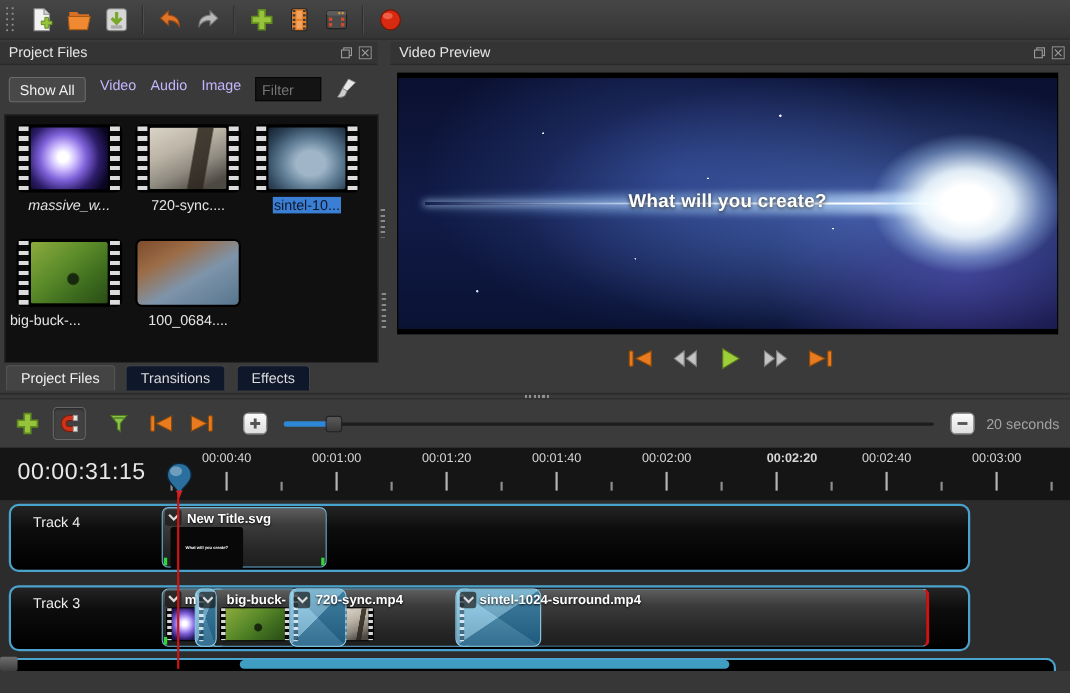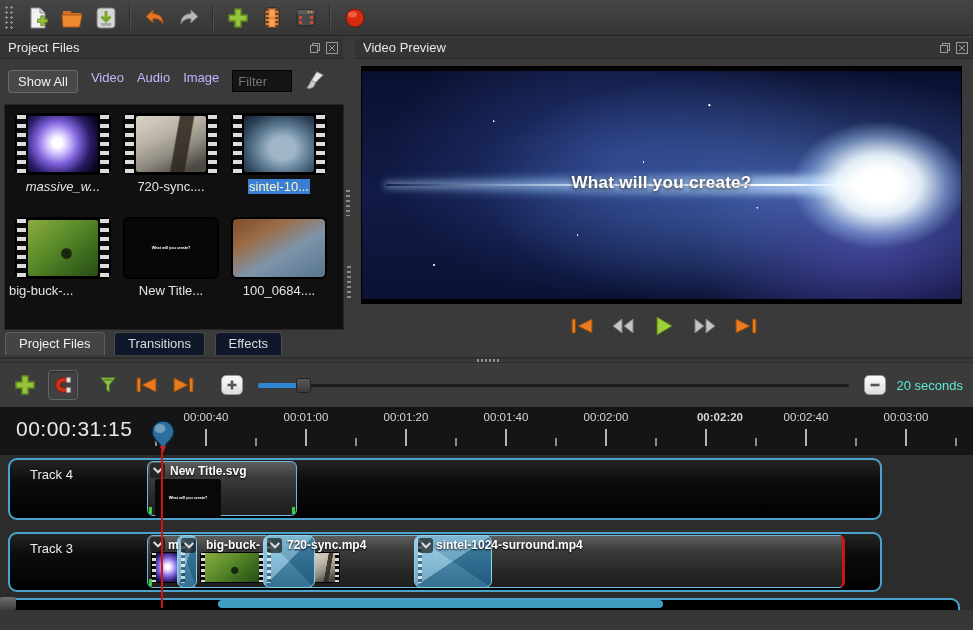--- a/index.html
+++ b/index.html
@@ -37,21 +37,21 @@
     background:#101010; border:1px solid #262626; padding:6px 4px; }
   .file-grid { display:grid; grid-template-columns:repeat(3,108px); grid-auto-rows:104px; justify-content:start; }
   .file-card { text-align:center; padding-top:2px; }
   .thumb { width:96px; height:62px; margin:0 auto; border-radius:6px; background:#000; position:relative; overflow:hidden; }
   .thumb.film::before, .thumb.film::after { content:''; position:absolute; top:2px; bottom:2px; width:9px;
     background:repeating-linear-gradient(180deg,#dcdcdc 0 4px,#0a0a0a 4px 9px); z-index:2; }
   .thumb.film::before { left:2px; } .thumb.film::after { right:2px; }
   .thumb .timg { position:absolute; inset:3px 13px; border-radius:2px; }
   .thumb.plain .timg { inset:2px; border-radius:4px; }
   .file-label { font-size:13px; color:#e3e3e3; margin-top:4px; white-space:nowrap; }
-  .file-label.selected { display:inline-block; background:#3b7fd4; color:#fef9c3; padding:0 1px; margin-top:4px; }
+  .file-label.selected { display:inline-block; background:#3b7fd4; color:#0f172a; padding:0 1px; margin-top:4px; }
 
   
   .img-sphere { background:radial-gradient(circle at 42% 48%, #ffffff 0 9%, #d2c2ff 22%, #7e62da 42%, #2c1c68 66%, #0a0622 88%); }
   .img-street { background:linear-gradient(100deg, rgba(40,34,28,0) 54%, rgba(45,38,30,.85) 56% 72%, rgba(40,34,28,0) 74%),
     linear-gradient(155deg,#dad4c8 0%,#bcb4a6 35%,#8e8a80 62%,#4c4842 88%); }
   .img-pan { background:radial-gradient(ellipse at 55% 58%, #a0b6c8 0 24%, #5e7c94 50%, #2e4458 76%, #141f2d 100%); }
   .img-grass { background:radial-gradient(circle at 55% 60%, rgba(10,20,8,.8) 0 9%, transparent 12%),
     linear-gradient(140deg,#8cab3e 0%,#5c8c2a 40%,#3e6c1e 70%,#2a4c16 100%); }
   .img-bedroom { background:linear-gradient(150deg,#7c4c2e 0%,#9c6c46 28%,#7e94aa 58%,#56768e 100%); }
   .img-title { background:#070707; display:flex; align-items:center; justify-content:center; }
@@ -99,21 +99,21 @@
     border-top:1px solid #2c2c2c; display:flex; align-items:center; padding:0 10px; gap:9px; }
   .tb-pressed { width:30px; height:30px; border:1px solid #666; border-radius:4px; background:#414141;
     display:flex; align-items:center; justify-content:center; box-shadow:inset 0 1px 2px rgba(0,0,0,.4); }
   .zbtn { width:22px; height:20px; background:linear-gradient(#fcfcfc,#dedede); border:1px solid #9a9a9a;
     border-radius:5px; display:flex; align-items:center; justify-content:center; }
   .slider { flex:1; height:14px; position:relative; margin:0 6px; }
   .slider .track { position:absolute; left:0; right:0; top:6px; height:3px; background:#1d1d1d; border-radius:2px; }
   .slider .fill { position:absolute; left:0; width:42px; top:5px; height:5px; background:#2f86d4; border-radius:2px; }
   .slider .handle { position:absolute; left:38px; top:0; width:15px; height:15px; background:linear-gradient(#5a5a5a,#3a3a3a);
     border:1px solid #222; border-radius:3px; }
-  .zoom-label { font-size:13px; color:#5eead4; white-space:nowrap; margin-left:2px; }
+  .zoom-label { font-size:13px; color:#a3a3a3; white-space:nowrap; margin-left:2px; }
 
   
   .ruler { position:absolute; left:0; top:407px; width:973px; height:48px; background:#151515; }
   .cur-time { position:absolute; left:16px; top:10px; font-size:21px; color:#e8e8e8; letter-spacing:.5px; }
   .ruler-label { position:absolute; top:4px; width:80px; text-align:center; font-size:11.5px; color:#d6d6d6; }
   .tick-major { position:absolute; top:22px; width:2px; height:17px; background:#b4b4b4; }
   .tick-minor { position:absolute; top:31px; width:2px; height:8px; background:#8e8e8e; }
 
   
   .timeline-bg { position:absolute; left:0; top:455px; width:973px; height:155px; background:#2c2c2c; }
@@ -283,30 +283,20 @@
               <div class="timg img-pan"></div>
             </div>
             <div style="text-align: center;"><div class="file-label selected">sintel-10...</div></div>
           </div>
           <div class="file-card">
             <div class="thumb film">
               <div class="timg img-grass"></div>
             </div>
             <div style="text-align: left;">
               <div class="file-label">big-buck-...</div>
-            </div>
-          </div>
-          <div class="file-card">
-            <div class="thumb plain">
-              <div class="timg img-title">
-                <div class="tiny-text">What will you create?</div>
-              </div>
-            </div>
-            <div style="text-align: center;">
-              <div class="file-label">New Title...</div>
             </div>
           </div>
           <div class="file-card">
             <div class="thumb plain">
               <div class="timg img-bedroom"></div>
             </div>
             <div style="text-align: center;">
               <div class="file-label">100_0684....</div>
             </div>
           </div>

